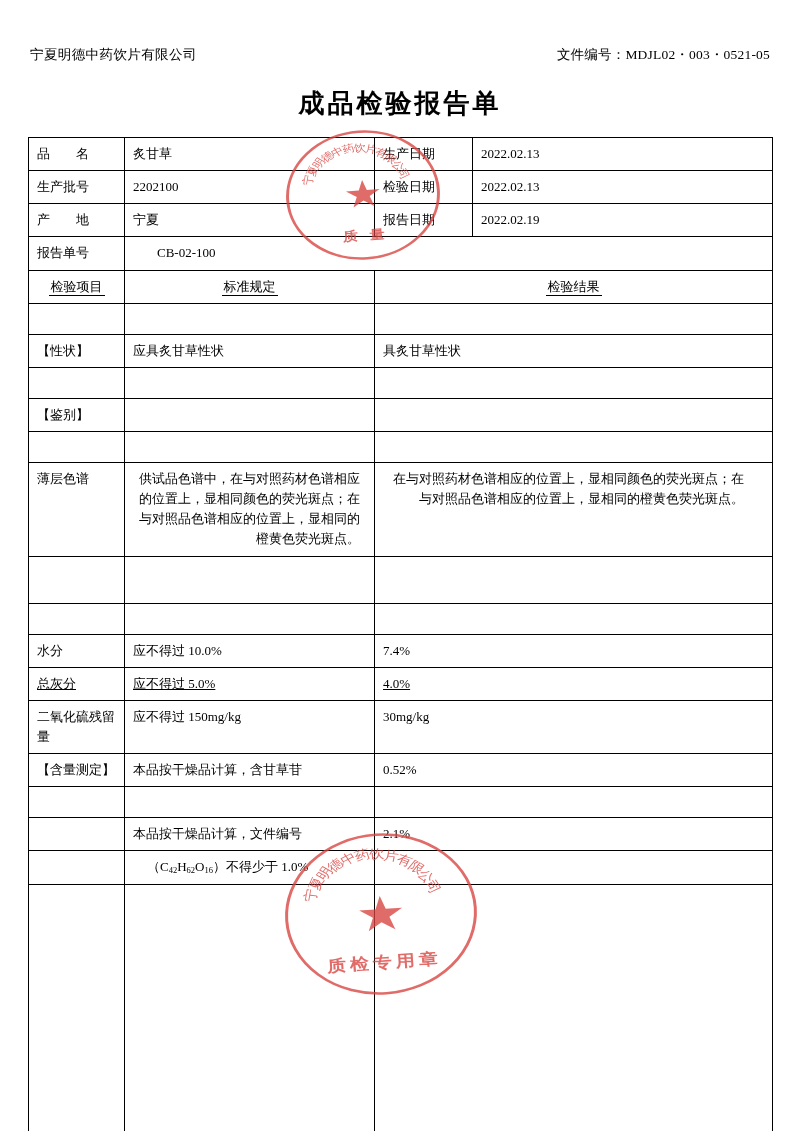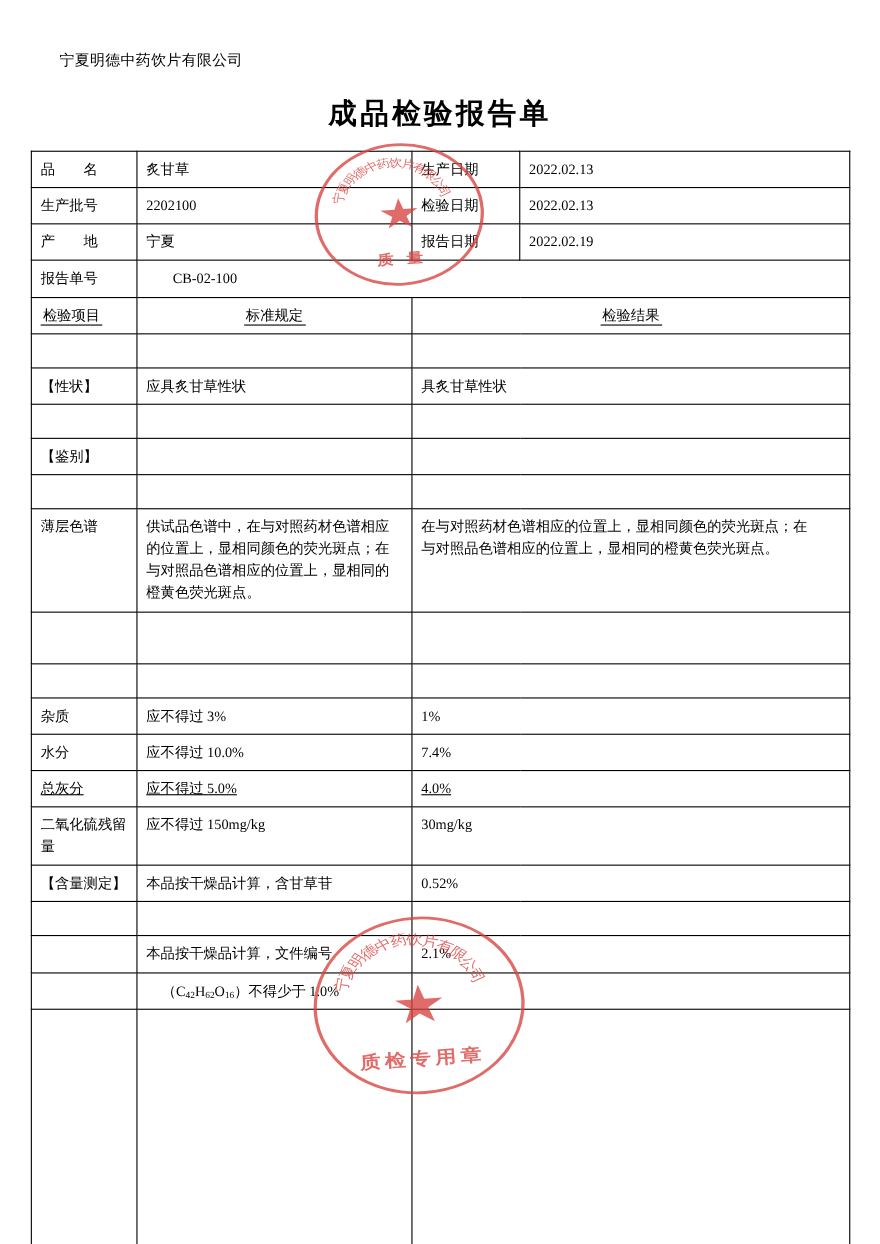--- a/index.html
+++ b/index.html
@@ -23,21 +23,21 @@
     padding: 40px 28px 0 28px;
   }
   
   .top-row {
     display: flex;
     justify-content: space-between;
     align-items: baseline;
     font-size: 13.5px;
     padding: 6px 2px 0 2px;
   }
-  .company { letter-spacing: .4px; margin-left: 24px; }
+  .company { letter-spacing: .4px; }
   .doc-no { letter-spacing: .2px; }
   .title {
     text-align: center;
     font-size: 26px;
     font-weight: bold;
     letter-spacing: 3px;
     margin: 22px 0 16px 0;
   }
   
   table.main {
@@ -63,33 +63,33 @@
   .colhead td {
     text-align: center;
     padding-top: 8px;
     padding-bottom: 10px;
     border-bottom: none;
   }
   .colhead span {
     border-bottom: 1px solid #000;
     padding: 0 2px 1px 2px;
   }
-  .colhead td.first { text-align: left; }
+  .colhead td.first { text-align: center; }
   .colhead td.first span { }
   
   .bodyrow td {
     border-top: none;
     border-bottom: none;
     padding-top: 2px;
     padding-bottom: 2px;
   }
   .bodyrow td.c1 { width: 232px; }
   .bodyrow td.c2 { width: 228px; }
   .spacer td { height: 18px; }
-  .para { line-height: 2.0; }
+  .para { line-height: 2.0; text-align: right; }
   sub { font-size: 8.5px; vertical-align: -2px; }
   .conc-line { line-height: 1.95; }
   .blank-tall td { height: 240px; border-top: none; border-bottom: none; }
   
   .stamp {
     position: absolute;
     border: 3px solid #d8433f;
     border-radius: 50%;
     color: #d8433f;
     pointer-events: none;
@@ -134,20 +134,21 @@
   #stamp-bottom .bottom-text { bottom: 22px; font-size: 19px; }
   .ellipse-skew { transform: rotate(-4deg) scaleY(.84); }
 </style>
 </head>
 <body>
 
 <div class="page">
 
   <div class="top-row">
     <div class="company">宁夏明德中药饮片有限公司</div>
+    <div class="doc-no">文件编号：MDJL02・003・0521-05</div>
   </div>
 
   <div class="title">成品检验报告单</div>
 
   <table class="main">
     <colgroup>
       <col style="width:96px">
       <col style="width:250px">
       <col style="width:98px">
       <col style="width:300px">
@@ -224,25 +225,20 @@
           <td colspan="2"></td>
       </tr>
 
 
       <tr class="spacer bodyrow">
         <td class="c1" style="height:10px;"></td>
           <td class="c2"></td>
           <td colspan="2"></td>
       </tr>
 
-      <tr class="bodyrow" style="line-height:2.3;">
-        <td class="c1">杂质</td>
-        <td class="c2">应不得过 3%</td>
-        <td colspan="2">1%</td>
-      </tr>
       <tr class="bodyrow" style="line-height:2.3;">
         <td class="c1">水分</td>
         <td class="c2">应不得过 10.0%</td>
         <td colspan="2">7.4%</td>
       </tr>
       <tr class="bodyrow" style="line-height:2.3;text-decoration:underline;">
         <td class="c1">总灰分</td>
         <td class="c2">应不得过 5.0%</td>
         <td colspan="2">4.0%</td>
       </tr>

